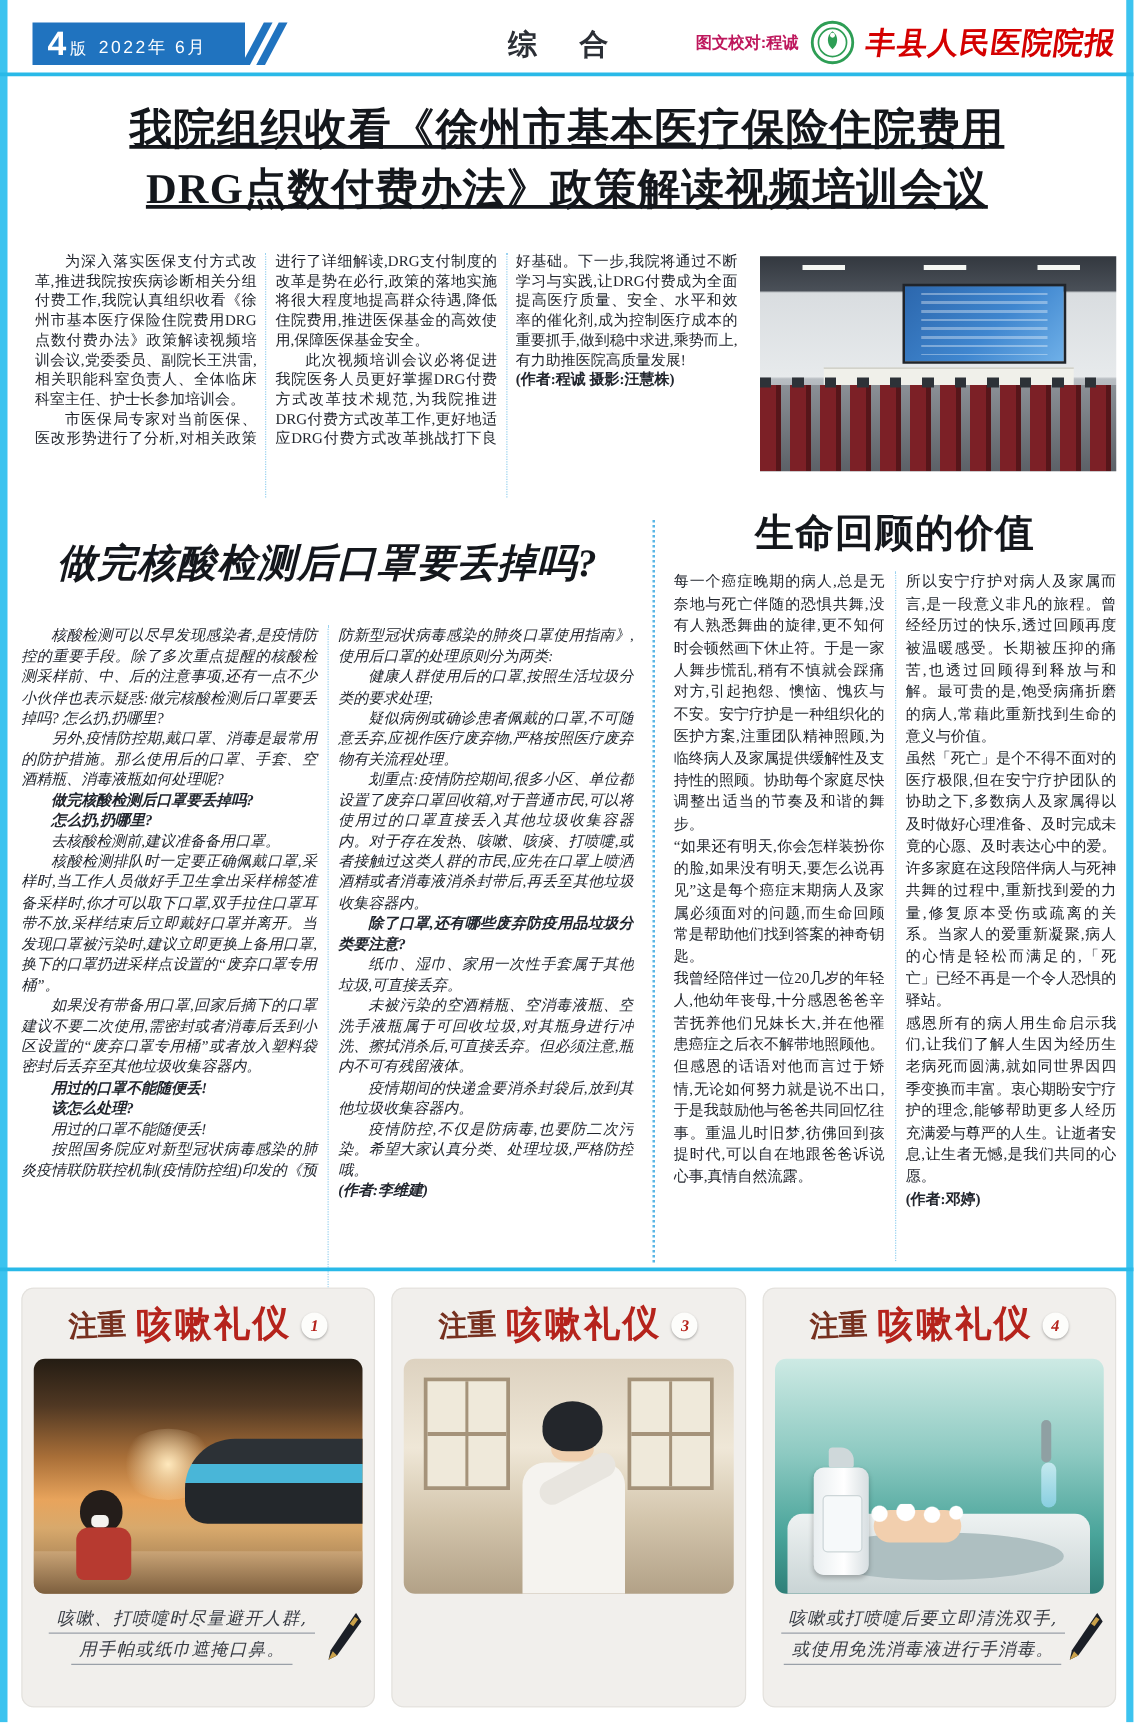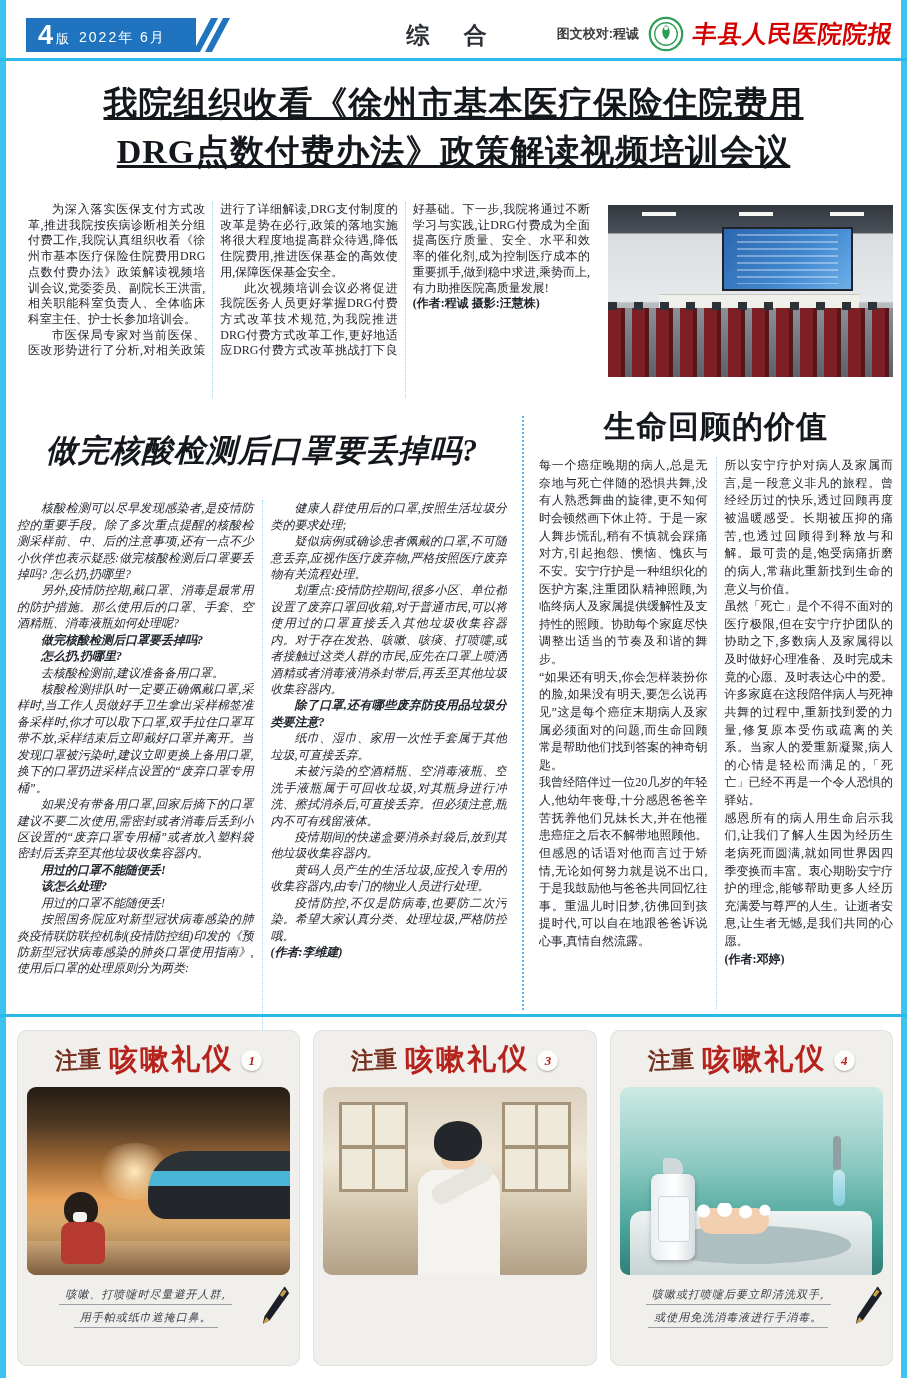--- a/index.html
+++ b/index.html
@@ -23,21 +23,21 @@
   .edition-ban { font-size:13px; margin:8px 10px 0 3px; }
   .edition-date { font-size:14px; margin-top:6px; letter-spacing:2px; }
   .stripe { position:absolute; top:8px; width:7px; height:34px; background:#2073bf; transform:skewX(-28deg); }
   .stripe.s1 { left:196px; } .stripe.s2 { left:208px; }
   .section-title {
     position:absolute; left:50%; top:10px; transform:translateX(-50%);
     font-size:23px; font-weight:bold; letter-spacing:14px; color:#2b2f36;
     font-family:"Liberation Sans","DejaVu Sans",sans-serif; white-space:nowrap;
   }
   .header-right { position:absolute; right:8px; top:6px; display:flex; align-items:center; gap:9px; }
-  .proofread { font-size:13px; font-weight:bold; color:#404040; white-space:nowrap;
+  .proofread { font-size:13px; font-weight:bold; color:#be185d; white-space:nowrap;
     font-family:"Liberation Sans","DejaVu Sans",sans-serif;margin-left:12px; }
   .logo { width:36px; height:36px; flex:0 0 auto; }
   .masthead {
     color:#d40000; font-size:24px; font-weight:bold; white-space:nowrap;
     transform:skewX(-8deg); letter-spacing:1px;
   }
   .header-rule { position:absolute; top:58px; left:0; width:907px; height:3px; background:#29b9e8; }
 
   
   .headline {
@@ -160,21 +160,21 @@
                radial-gradient(circle at 40% 40%, #fff 7px, transparent 8px),
                radial-gradient(circle at 65% 55%, #fff 6px, transparent 7px),
                radial-gradient(circle at 88% 45%, #fff 5px, transparent 6px); }
   .art3 .bottle { position:absolute; left:12%; bottom:8%; width:44px; height:86px; border-radius:8px;
     background:linear-gradient(90deg,#e9eef0,#ffffff 55%,#d7dee1); box-shadow:0 2px 4px rgba(0,0,0,.25); }
   .art3 .bottle:before { content:""; position:absolute; left:12px; top:-16px; width:20px; height:16px; background:#cfd8da; border-radius:3px 10px 2px 2px; }
   .art3 .bottle:after { content:""; position:absolute; left:7px; top:22px; width:30px; height:44px; background:#f6f9fa; border:1px solid #cdd6d8; border-radius:4px; }
 
   .panel-cap { margin-top:9px; text-align:center; position:relative; padding-right:26px; }
   .cap-line {
-    display:inline-block; font-size:11px; font-style:italic; color:#383c44;
+    display:inline-block; font-size:14px; font-style:italic; color:#383c44;
     border-bottom:1px solid #9aa0a8; padding:0 6px 2px; margin:2px 0; letter-spacing:1px;
     font-family:"DejaVu Serif","Liberation Serif",serif;
   }
   .pen { position:absolute; right:0; bottom:2px; width:34px; height:44px; }
 </style>
 </head>
 <body>
 
 <div id="page">
   <div class="edge left"></div>
@@ -239,21 +239,20 @@
         <p class="bold-sub">该怎么处理?</p>
         <p class="indent">用过的口罩不能随便丢!</p>
         <p class="indent">按照国务院应对新型冠状病毒感染的肺炎疫情联防联控机制(疫情防控组)印发的《预防新型冠状病毒感染的肺炎口罩使用指南》,使用后口罩的处理原则分为两类:</p>
         <p class="indent">健康人群使用后的口罩,按照生活垃圾分类的要求处理;</p>
         <p class="indent">疑似病例或确诊患者佩戴的口罩,不可随意丢弃,应视作医疗废弃物,严格按照医疗废弃物有关流程处理。</p>
         <p class="indent">划重点:疫情防控期间,很多小区、单位都设置了废弃口罩回收箱,对于普通市民,可以将使用过的口罩直接丢入其他垃圾收集容器内。对于存在发热、咳嗽、咳痰、打喷嚏,或者接触过这类人群的市民,应先在口罩上喷洒酒精或者消毒液消杀封带后,再丢至其他垃圾收集容器内。</p>
         <p class="bold-sub">除了口罩,还有哪些废弃防疫用品垃圾分类要注意?</p>
         <p class="indent">纸巾、湿巾、家用一次性手套属于其他垃圾,可直接丢弃。</p>
         <p class="indent">未被污染的空酒精瓶、空消毒液瓶、空洗手液瓶属于可回收垃圾,对其瓶身进行冲洗、擦拭消杀后,可直接丢弃。但必须注意,瓶内不可有残留液体。</p>
         <p class="indent">疫情期间的快递盒要消杀封袋后,放到其他垃圾收集容器内。</p>
-        <p class="indent">黄码人员产生的生活垃圾,应投入专用的收集容器内,由专门的物业人员进行处理。</p>
         <p class="indent">疫情防控,不仅是防病毒,也要防二次污染。希望大家认真分类、处理垃圾,严格防控哦。</p>
         <p class="byline">(作者:李维建)</p>
       </div>
   </div>
 
   <div class="a3">
     <h2 class="a3-title">生命回顾的价值</h2>
     <div class="a3-body cols">
         <p class="plain">每一个癌症晚期的病人,总是无奈地与死亡伴随的恐惧共舞,没有人熟悉舞曲的旋律,更不知何时会顿然画下休止符。于是一家人舞步慌乱,稍有不慎就会踩痛对方,引起抱怨、懊恼、愧疚与不安。安宁疗护是一种组织化的医护方案,注重团队精神照顾,为临终病人及家属提供缓解性及支持性的照顾。协助每个家庭尽快调整出适当的节奏及和谐的舞步。</p>
         <p class="plain">“如果还有明天,你会怎样装扮你的脸,如果没有明天,要怎么说再见”这是每个癌症末期病人及家属必须面对的问题,而生命回顾常是帮助他们找到答案的神奇钥匙。</p>

